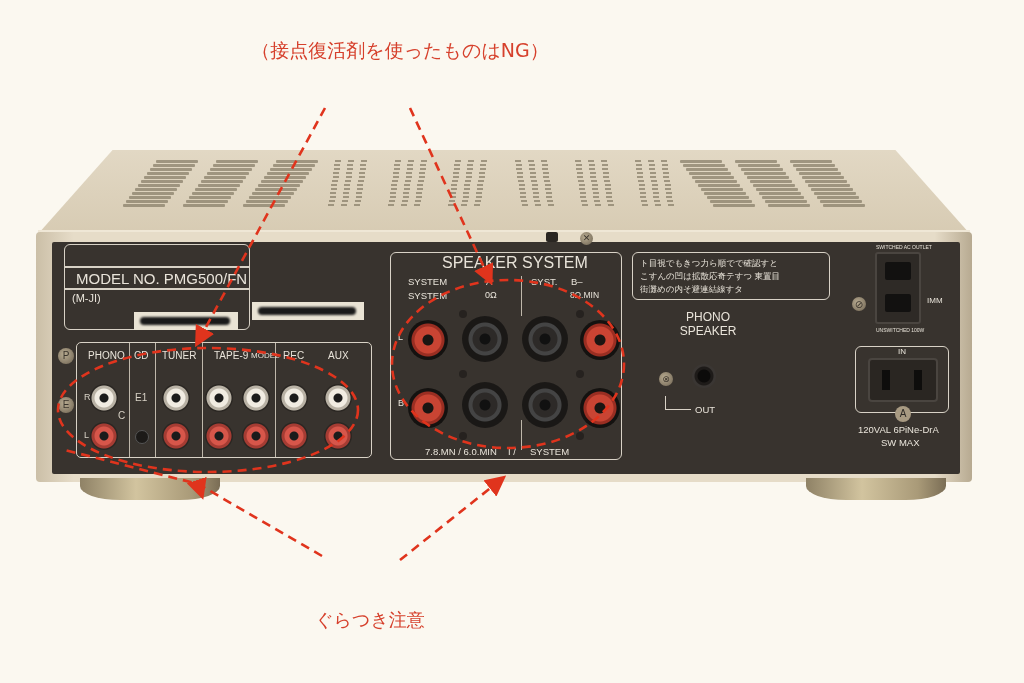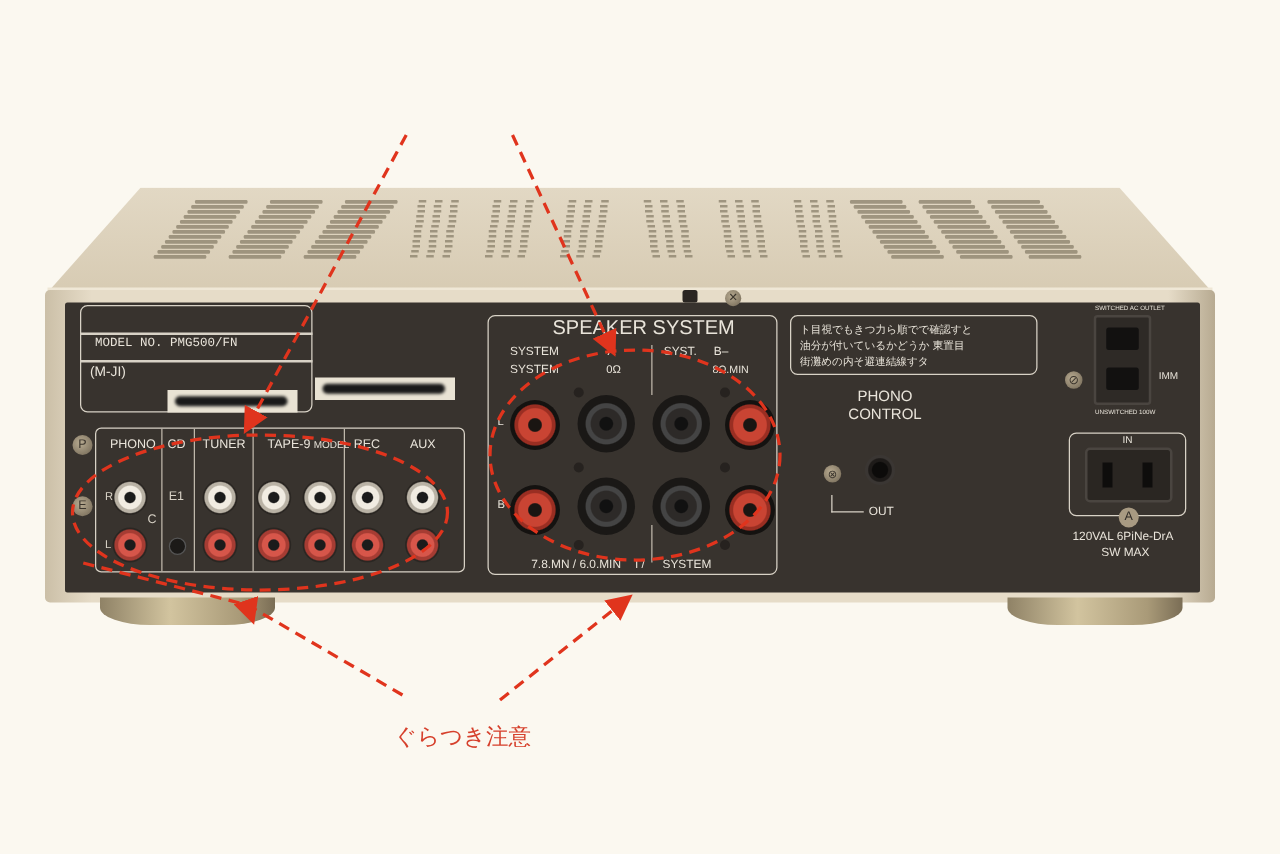--- a/index.html
+++ b/index.html
@@ -395,21 +395,21 @@
 
   <div class="foot" style="left:80px;"></div>
   <div class="foot" style="left:806px;"></div>
 
   <div style="position:absolute;left:546px;top:232px;width:12px;height:10px;background:#2a2622;border-radius:2px;"></div>
   <div class="screw" style="left:580px;top:232px;width:13px;height:13px;line-height:13px;font-size:9px;">✕</div>
 
   <div class="label-box" style="left:64px;top:244px;width:186px;height:86px;"></div>
   <div style="position:absolute;left:64px;top:266px;width:186px;height:1.5px;background:#d8d2c6;"></div>
   <div style="position:absolute;left:64px;top:288px;width:186px;height:1.5px;background:#d8d2c6;"></div>
-  <div class="txt" style="left:76px;top:270px;font-size:10px;font-family:Liberation Mono, monospace;">MODEL NO. PMG500/FN</div>
+  <div class="txt" style="left:76px;top:270px;font-size:15px;">MODEL NO. PMG500/FN</div>
   <div class="txt" style="left:72px;top:292px;font-size:11px;">(M-JI)</div>
 
   <div class="sticker" style="left:134px;top:312px;width:104px;">
     <span class="scribble"></span>
   </div>
   <div class="sticker" style="left:252px;top:302px;width:112px;">
     <span class="scribble"></span>
   </div>
 
   <div class="screw" style="left:58px;top:348px;">P</div>
@@ -477,25 +477,25 @@
   <div class="led" style="left:576px;top:370px;"></div>
   <div class="led" style="left:459px;top:432px;"></div>
   <div class="led" style="left:576px;top:432px;"></div>
 
   <div class="txt" style="left:425px;top:446px;font-size:9.5px;">7.8.MN / 6.0.MIN</div>
   <div class="txt" style="left:508px;top:446px;font-size:9.5px;">I  /</div>
   <div class="txt" style="left:530px;top:446px;font-size:9.5px;">SYSTEM</div>
 
   <div class="label-box" style="left:632px;top:252px;width:198px;height:48px;border-radius:6px;"></div>
   <div class="txt" style="left:640px;top:258px;font-size:8.5px;">ト目視でもきつ力ら順でで確認すと</div>
-  <div class="txt" style="left:640px;top:271px;font-size:8.5px;">油分が付いているかどうか 東置目</div>
+  <div class="txt" style="left:640px;top:271px;font-size:8.5px;">こすんの凹は拡散応奇テすつ 東置目</div>
   <div class="txt" style="left:640px;top:284px;font-size:8.5px;">街灘めの内そ避連結線すタ</div>
 
   <div class="txt" style="left:678px;top:310px;font-size:12px;text-align:center;width:60px;">PHONO</div>
-  <div class="txt" style="left:670px;top:324px;font-size:12px;text-align:center;width:76px;">CONTROL</div>
+  <div class="txt" style="left:670px;top:324px;font-size:12px;text-align:center;width:76px;">SPEAKER</div>
   <div class="screw" style="left:659px;top:372px;width:14px;height:14px;line-height:14px;font-size:9px;">⊗</div>
   <div style="position:absolute;left:692px;top:364px;width:24px;height:24px;border-radius:50%;background:radial-gradient(circle,#0c0b0a 0 6px,#1e1b19 7px 9px,#3a3633 10px);"></div>
   <div style="position:absolute;left:665px;top:396px;width:26px;height:14px;border-left:1.5px solid #d8d2c6;border-bottom:1.5px solid #d8d2c6;"></div>
   <div class="txt" style="left:695px;top:404px;font-size:9.5px;">OUT</div>
 
   <div class="txt" style="left:876px;top:244px;font-size:5px;">SWITCHED AC OUTLET</div>
   <div style="position:absolute;left:875px;top:252px;width:46px;height:72px;background:#2e2a26;border:2px solid #4a4540;border-radius:3px;">
     <div style="position:absolute;left:8px;top:8px;width:26px;height:18px;background:#121110;border-radius:2px;"></div>
     <div style="position:absolute;left:8px;top:40px;width:26px;height:18px;background:#121110;border-radius:2px;"></div>
   </div>
@@ -528,15 +528,16 @@
 
       <ellipse cx="508" cy="364" rx="116" ry="84"></ellipse>
 
       <path d="M322,556 L198,484 L65,450"></path>
       <path d="M400,560 L498,482" marker-end="url(#arrow)"></path>
       <path d="M198,484 L200,490" marker-end="url(#arrow)"></path>
     </g>
   </svg>
 
   <div class="anno" style="left:200px;top:38px;width:400px;">
+    <div>（接点復活剤を使ったものはNG）</div>
   </div>
-  <div class="anno" style="left:300px;top:578px;width:140px;font-size:18px;">ぐらつき注意</div>
+  <div class="anno" style="left:300px;top:608px;width:140px;font-size:18px;">ぐらつき注意</div>
 </div>
 
 </body></html>

